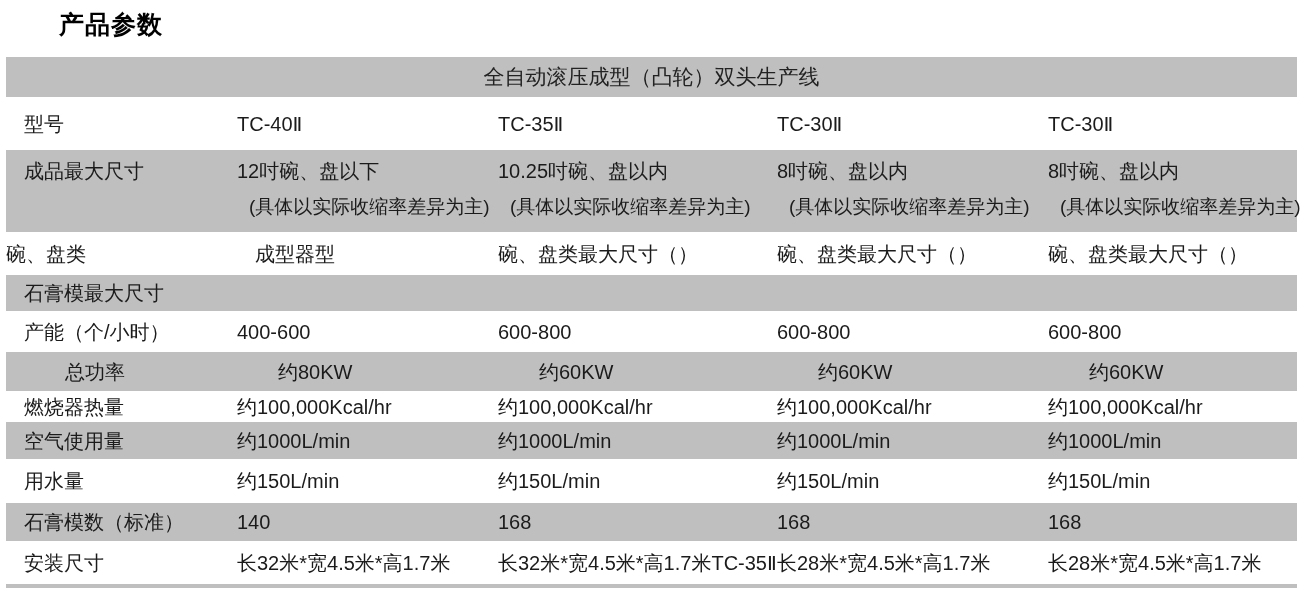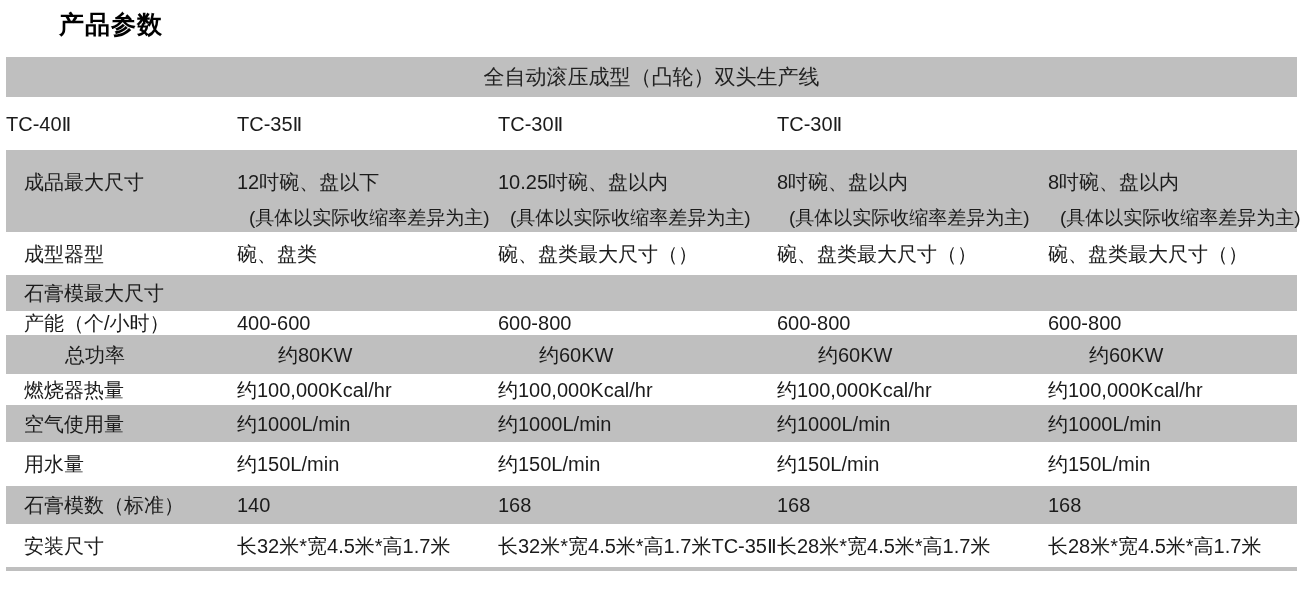--- a/index.html
+++ b/index.html
@@ -39,25 +39,25 @@
     grid-template-columns: 231px 261px 279px 271px 1fr;
     align-items: center;
     font-size: 20px;
     line-height: 1.2;
   }
   .gray { background: #bfbfbf; }
   .white { background: #ffffff; }
   .cell { white-space: nowrap; }
   .cell.label { padding-left: 18px; }
   .r0  { height: 53px; }
-  .r1  { height: 82px; align-items: start; padding-top: 20px; }
+  .r1  { height: 82px; align-items: start; padding-top: 9px; }
   .r1 .note { margin-top: 13px; padding-left: 12px; font-size: 19px; }
   .r2  { height: 43px; }
   .r3  { height: 36px; }
-  .r4  { height: 24px; }
+  .r4  { height: 41px; }
   .r5  { height: 39px; padding-left: 41px; }
   .r6  { height: 31px; }
   .r7  { height: 37px; }
   .r8  { height: 44px; }
   .r9  { height: 38px; }
   .r10 { height: 43px; }
   .bottom-strip {
     height: 4px;
     background: #bfbfbf;
   }
@@ -67,20 +67,21 @@
 
 <div class="page-title">产品参数</div>
 
 <div class="spec-table">
 
   <div class="band-header">
     <span>全自动滚压成型（凸轮）双头生产线</span>
   </div>
 
   <div class="row white r0">
+    <div class="cell label">型号</div>
     <div class="cell">TC-40Ⅱ</div>
     <div class="cell">TC-35Ⅱ</div>
     <div class="cell">TC-30Ⅱ</div>
     <div class="cell">TC-30Ⅱ</div>
   </div>
 
   <div class="row gray r1">
     <div class="cell label">成品最大尺寸</div>
     <div class="cell">
       <div class="v">12吋碗、盘以下</div>
@@ -94,22 +95,22 @@
       <div class="v">8吋碗、盘以内</div>
       <div class="note">(具体以实际收缩率差异为主)</div>
     </div>
     <div class="cell">
       <div class="v">8吋碗、盘以内</div>
       <div class="note">(具体以实际收缩率差异为主)</div>
     </div>
   </div>
 
   <div class="row white r2">
+    <div class="cell">碗、盘类</div>
     <div class="cell label">成型器型</div>
-    <div class="cell">碗、盘类</div>
     <div class="cell">碗、盘类最大尺寸（）</div>
     <div class="cell">碗、盘类最大尺寸（）</div>
     <div class="cell">碗、盘类最大尺寸（）</div>
   </div>
 
   <div class="row gray r3">
     <div class="cell label">石膏模最大尺寸</div>
     <div class="cell"></div>
     <div class="cell"></div>
     <div class="cell"></div>

